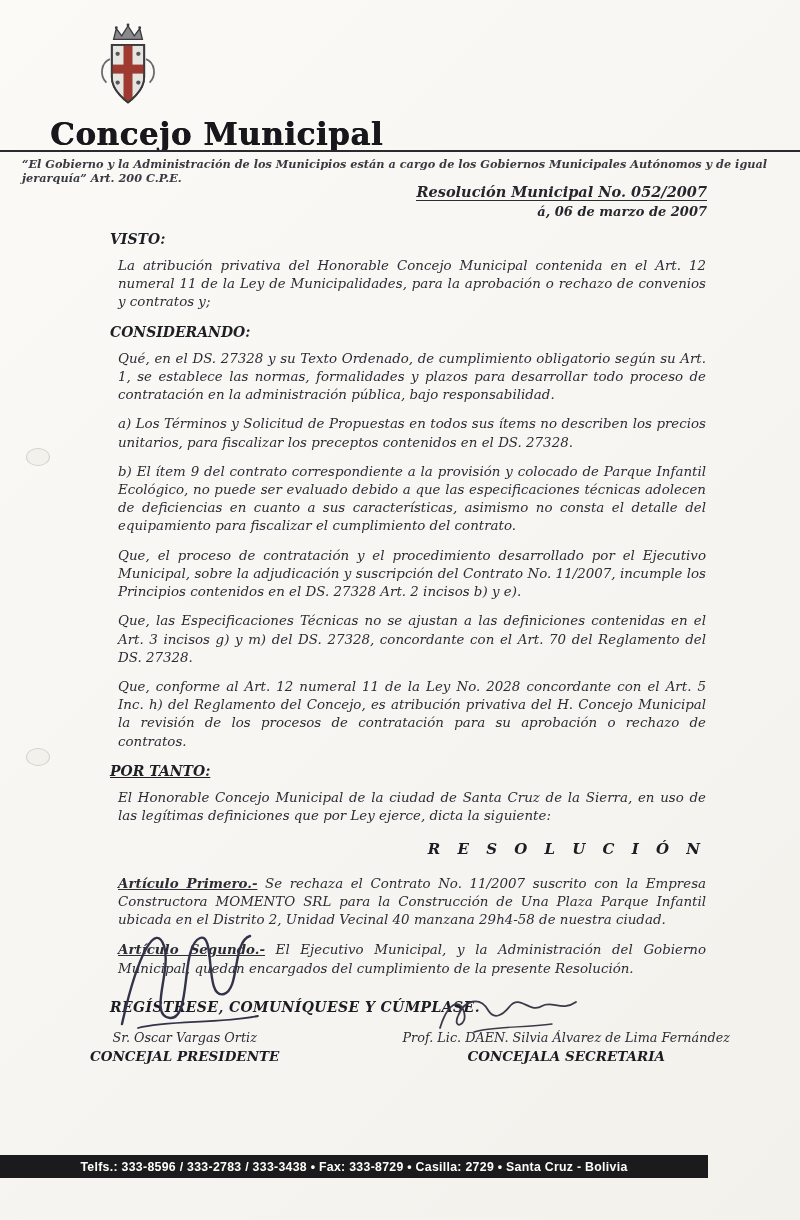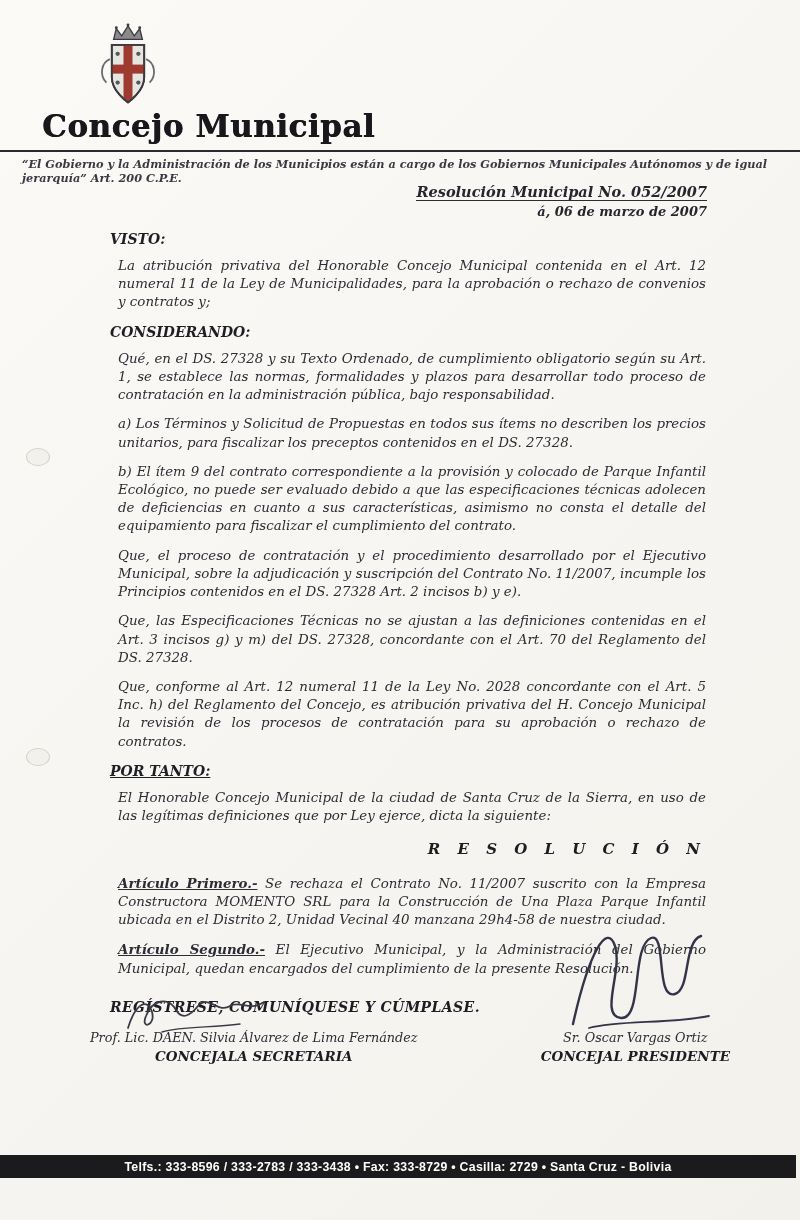--- a/index.html
+++ b/index.html
@@ -8,21 +8,21 @@
     width:800px;height:1220px;
     margin:0 auto;
     background:linear-gradient(135deg,#fbfaf7 0%,#f6f5f1 55%,#f2f1ec 100%);
     overflow:hidden;
     font-family:"DejaVu Serif","Liberation Serif",serif;
     color:#2c2c34;
   }
   
   .emblem{position:absolute;left:92px;top:22px;}
   .org-title{
-    position:absolute;left:34px;top:100px;margin:8px;
+    position:absolute;left:34px;top:100px;margin:16px;
     font-size:31px;font-weight:800;letter-spacing:.5px;
     color:#17171c;
     text-shadow:.6px 0 0 #17171c;
     font-family:"DejaVu Serif",serif;
   }
   .rule{position:absolute;left:0;top:150px;width:800px;height:2px;background:#2a2a30;}
   .quote{
     position:absolute;left:22px;top:157px;width:780px;
     text-align:left;font-style:italic;font-weight:700;font-size:11.3px;color:#3a3a42;
   }
@@ -59,21 +59,21 @@
     display:flex;justify-content:space-between;align-items:flex-end;
   }
   .sig-block{position:relative;text-align:center;font-style:italic;}
   .sig-block .name{font-size:12.8px;color:#2c2c34;white-space:nowrap;}
   .sig-block .role{font-weight:700;font-size:13.5px;margin-top:3px;color:#1c1c23;}
   .sig-left .scribble{position:absolute;left:32px;top:-42px;}
   .sig-right .scribble{position:absolute;left:18px;top:-118px;}
 
   
   .footer-bar{
-    position:absolute;left:0;bottom:42px;width:796px;height:23px;
+    position:absolute;left:0;bottom:42px;width:708px;height:23px;
     background:#1b1b1e;display:flex;align-items:center;justify-content:center;
   }
   .footer-bar .contact{
     color:#fdfdfb;font-weight:700;font-size:12.3px;
     font-family:"Liberation Sans","DejaVu Sans",sans-serif;letter-spacing:.3px;
   }
 
   
   .punch{position:absolute;width:22px;height:16px;border-radius:50%;
     background:#f2f1ec;border:1.5px solid #d4d2ca;left:26px;}
@@ -141,39 +141,39 @@
     <div class="res-title">R E S O L U C I Ó N</div>
 
     <p><span class="art-label">Artículo Primero.-</span><span> Se rechaza el Contrato No. 11/2007 suscrito con la Empresa Constructora MOMENTO SRL para la Construcción de Una Plaza Parque Infantil ubicada en el Distrito 2, Unidad Vecinal 40 manzana 29h4-58 de nuestra ciudad.</span></p>
 
     <p><span class="art-label">Artículo Segundo.-</span><span> El Ejecutivo Municipal, y la Administración del Gobierno Municipal, quedan encargados del cumplimiento de la presente Resolución.</span></p>
 
     <div class="closing">REGÍSTRESE, COMUNÍQUESE Y CÚMPLASE.</div>
   </div>
 
   <div class="sig-row">
+    <div class="sig-block sig-right">
+      <span class="scribble">
+        <svg width="160" height="124" viewBox="0 0 160 124">
+          <path d="M14 112 C30 40 48 10 56 34 C64 58 40 104 62 106 C84 108 72 34 92 26 C108 20 96 88 116 82 C132 77 124 30 142 24" fill="none" stroke="#33334a" stroke-width="2.4" stroke-linecap="round"></path>
+          <path d="M30 116 C60 108 110 112 150 104" fill="none" stroke="#33334a" stroke-width="1.8" stroke-linecap="round"></path>
+        </svg>
+      </span>
+      <div class="name">Sr. Oscar Vargas Ortiz</div>
+      <div class="role">CONCEJAL PRESIDENTE</div>
+    </div>
     <div class="sig-block sig-left">
       <span class="scribble">
         <svg width="150" height="52" viewBox="0 0 150 52">
           <path d="M6 40 C14 14 26 10 30 24 C34 38 18 42 24 28 C30 12 46 8 54 22 C60 32 68 28 76 18 C86 6 96 26 108 18 C118 12 128 24 142 14" fill="none" stroke="#3a3a48" stroke-width="1.8" stroke-linecap="round"></path>
           <path d="M40 44 C60 38 90 40 118 36" fill="none" stroke="#3a3a48" stroke-width="1.4" stroke-linecap="round"></path>
         </svg>
       </span>
       <div class="name">Prof. Lic. DAEN. Silvia Álvarez de Lima Fernández</div>
       <div class="role">CONCEJALA SECRETARIA</div>
-    </div>
-    <div class="sig-block sig-right">
-      <span class="scribble">
-        <svg width="160" height="124" viewBox="0 0 160 124">
-          <path d="M14 112 C30 40 48 10 56 34 C64 58 40 104 62 106 C84 108 72 34 92 26 C108 20 96 88 116 82 C132 77 124 30 142 24" fill="none" stroke="#33334a" stroke-width="2.4" stroke-linecap="round"></path>
-          <path d="M30 116 C60 108 110 112 150 104" fill="none" stroke="#33334a" stroke-width="1.8" stroke-linecap="round"></path>
-        </svg>
-      </span>
-      <div class="name">Sr. Oscar Vargas Ortiz</div>
-      <div class="role">CONCEJAL PRESIDENTE</div>
     </div>
   </div>
 
   <div class="punch p1"></div>
   <div class="punch p2"></div>
 
   <div class="footer-bar">
     <span class="contact">Telfs.: 333-8596 / 333-2783 / 333-3438 • Fax: 333-8729 • Casilla: 2729 • Santa Cruz - Bolivia</span>
   </div>
 

